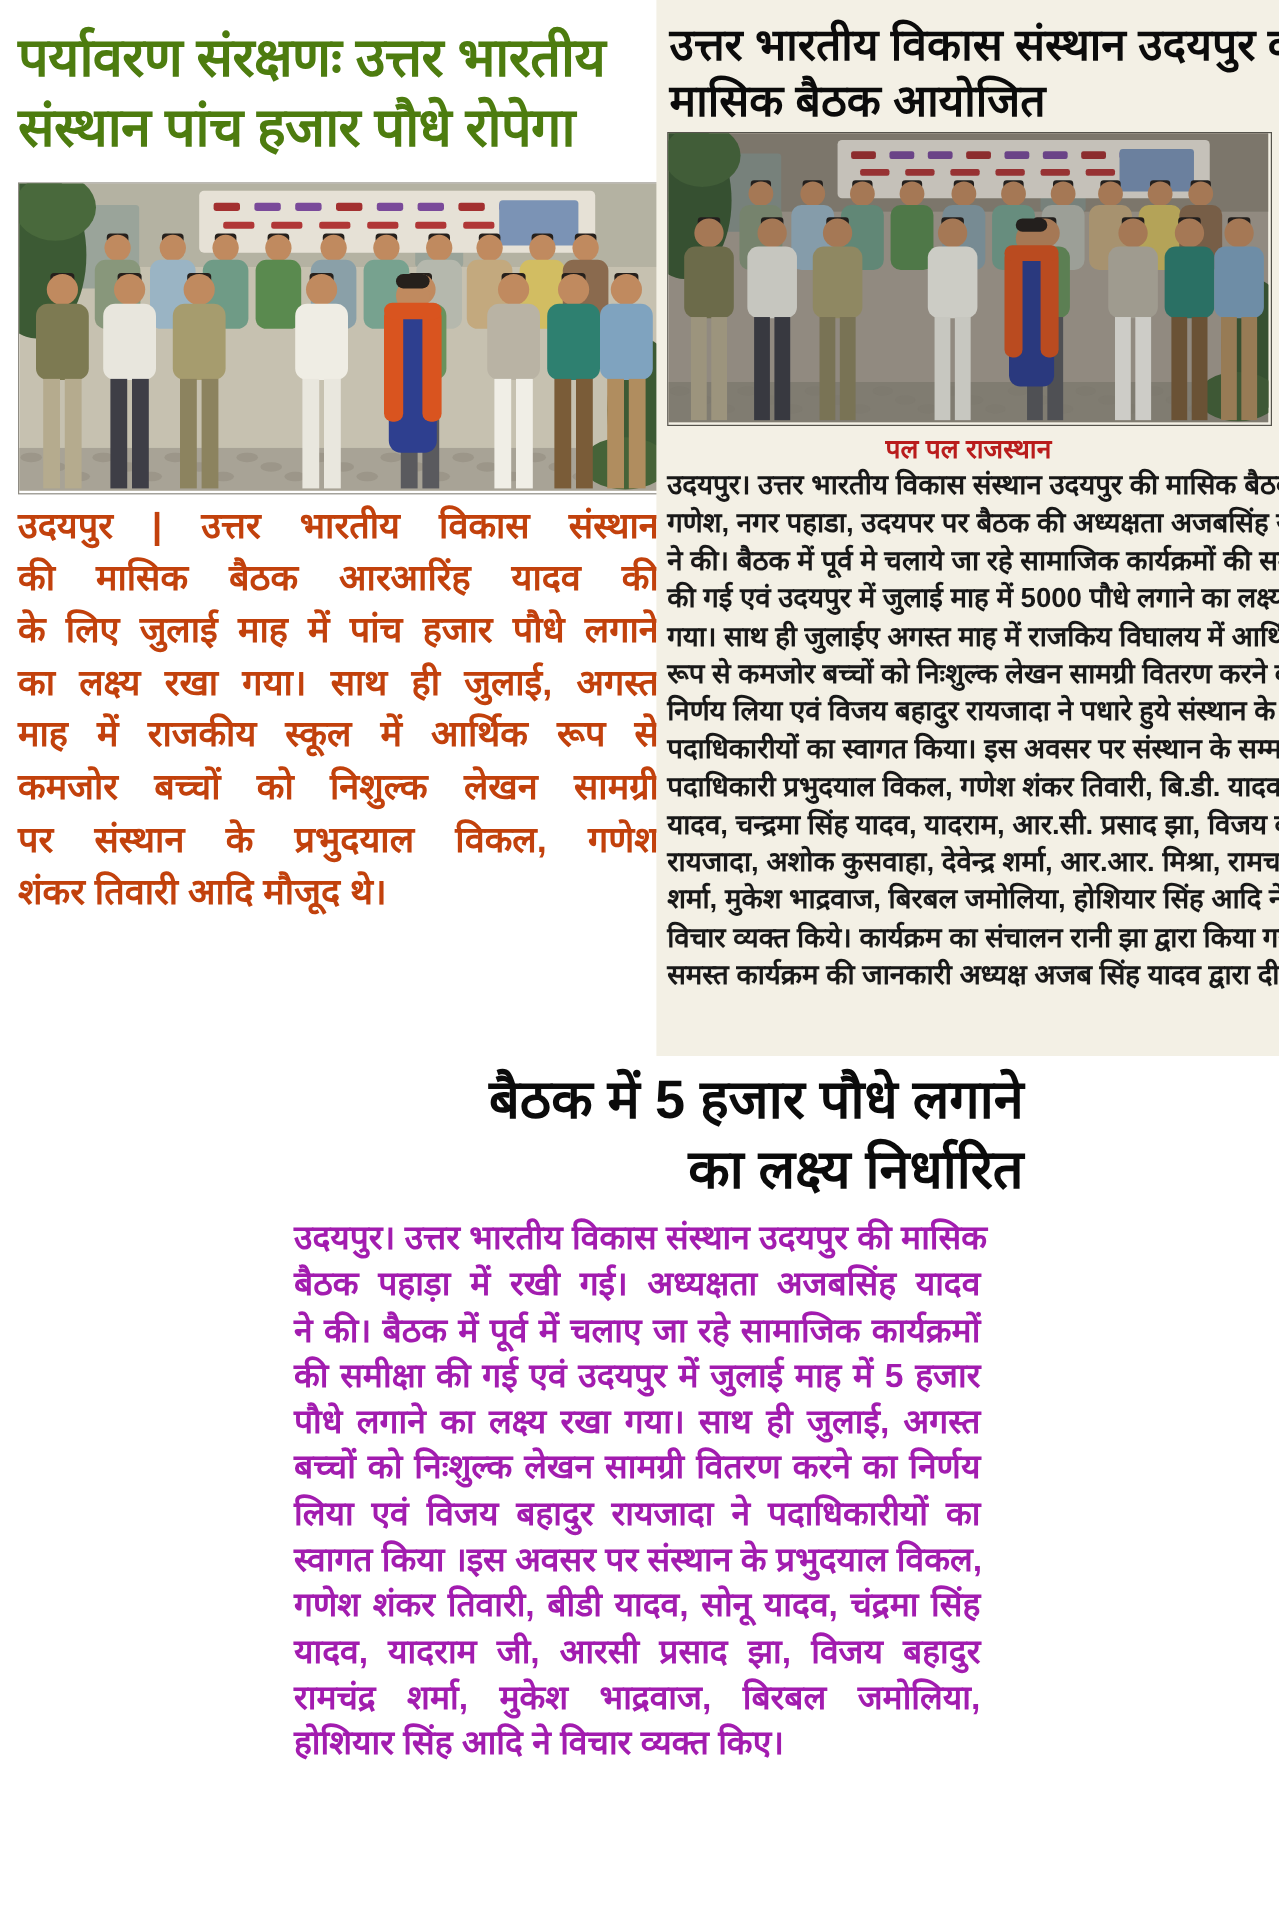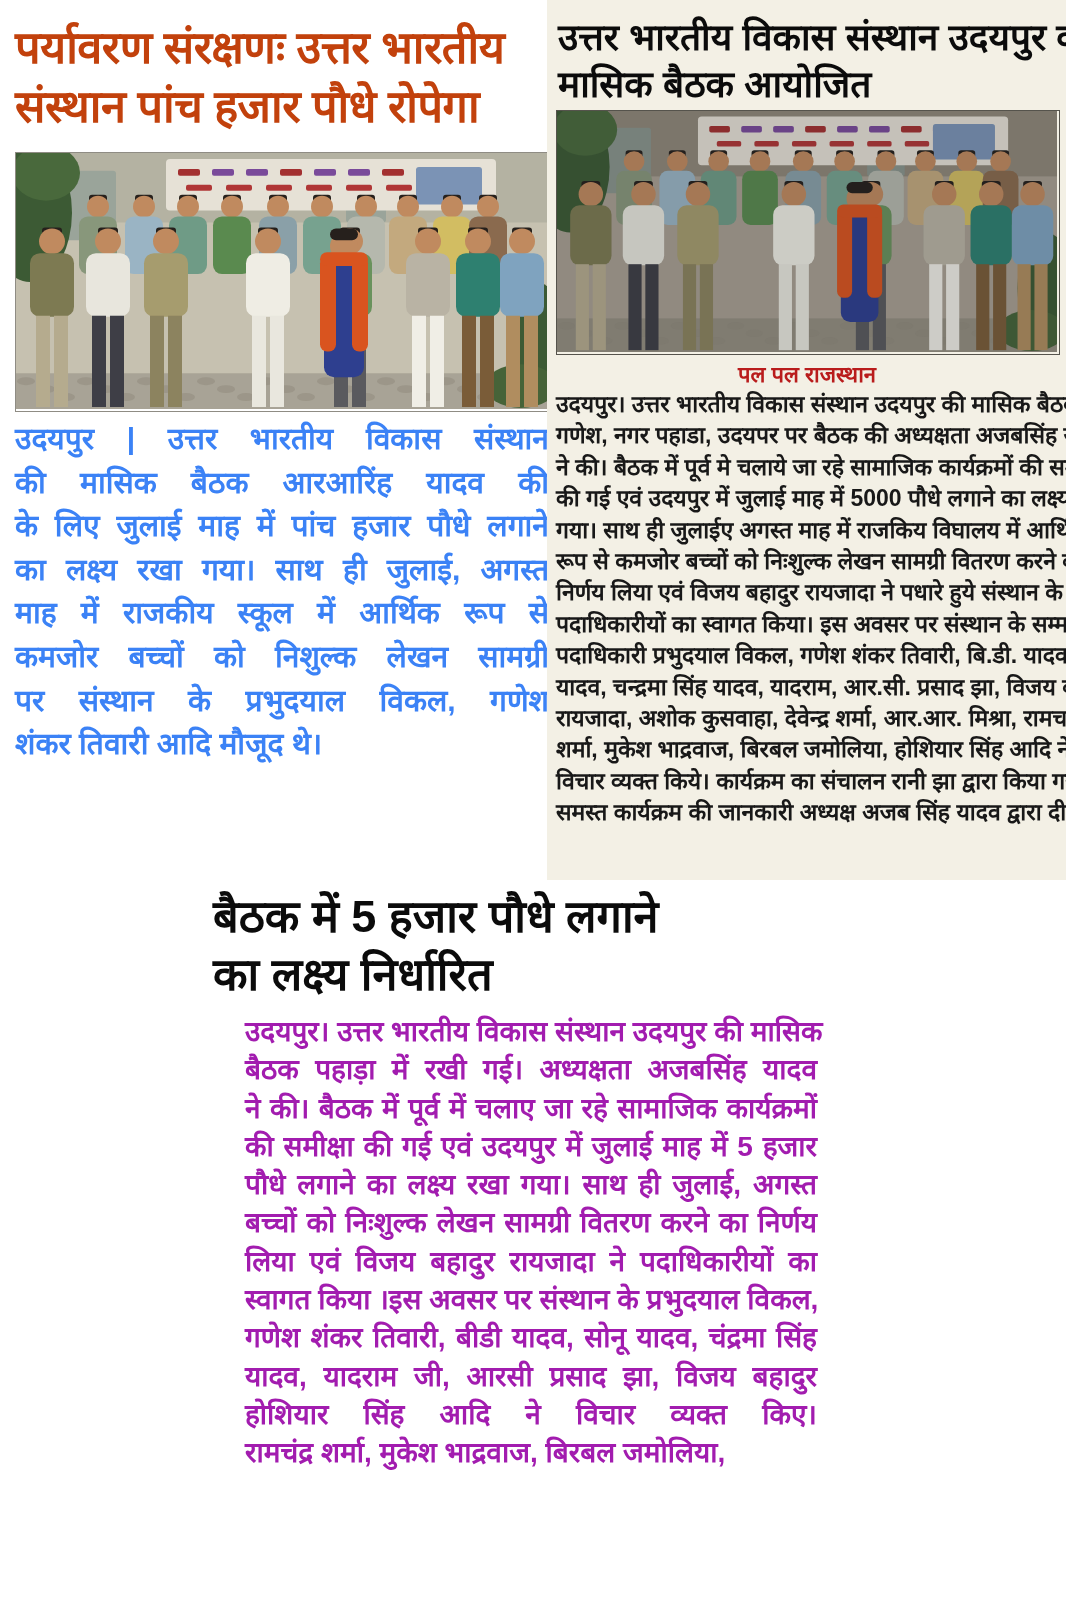--- a/index.html
+++ b/index.html
@@ -5,48 +5,48 @@
   html,body{margin:0;padding:0;}
   body{
     width:1066px;height:1600px;position:relative;background:#ffffff;
     font-family:"Liberation Sans",sans-serif;color:#161616;
     -webkit-font-smoothing:antialiased;overflow:hidden;
   }
   .abs{position:absolute;}
   
   #left-headline{
     left:15px;top:18px;width:536px;
-    font-size:45px;font-weight:800;line-height:59px;color:#c2410c;
+    font-size:45px;font-weight:800;line-height:59px;color:#4d7c0f;
     letter-spacing:-0.5px;
   }
   #left-photo{left:15px;top:152px;width:534px;height:258px;border:1px solid #8f8c84;}
   #left-photo svg{display:block;}
   #left-body{
     left:15px;top:417px;width:534px;
-    font-size:30px;font-weight:700;line-height:43.6px;color:#3b82f6;
+    font-size:30px;font-weight:700;line-height:43.6px;color:#c2410c;
   }
   
   #right-panel{left:547px;top:0;width:519px;height:880px;background:#f3f0e5;}
   #right-headline{
     left:558px;top:14px;width:498px;
     font-size:37px;font-weight:800;line-height:47px;color:#0b0b0b;
   }
   #right-photo{left:556px;top:110px;width:502px;height:243px;border:1px solid #55534c;}
   #right-photo svg{display:block;}
   #right-caption{
     left:556px;top:358px;width:502px;text-align:center;
     font-size:22px;font-weight:800;color:#b91c1c;
   }
   #right-body{
     left:556px;top:389px;width:503px;
     font-size:23px;font-weight:600;line-height:31.4px;color:#181818;
   }
   
   #bottom-headline{
-    left:213px;top:888px;width:640px;text-align:left;
+    left:213px;top:888px;width:640px;text-align:right;
     font-size:45px;font-weight:800;line-height:58px;color:#0b0b0b;
   }
   #bottom-body{
     left:245px;top:1013px;width:572px;
     font-size:28px;font-weight:600;line-height:38.3px;color:#a21caf;
   }
   
   .jline{text-align:justify;text-align-last:justify;white-space:nowrap;}
   .jbody .jline:last-child{text-align-last:left;}
   .hline{white-space:nowrap;}
@@ -374,15 +374,15 @@
     <div class="jline">उदयपुर। उत्तर भारतीय विकास संस्थान उदयपुर की मासिक</div>
     <div class="jline">बैठक पहाड़ा में रखी गई। अध्यक्षता अजबसिंह यादव</div>
     <div class="jline">ने की। बैठक में पूर्व में चलाए जा रहे सामाजिक कार्यक्रमों</div>
     <div class="jline">की समीक्षा की गई एवं उदयपुर में जुलाई माह में 5 हजार</div>
     <div class="jline">पौधे लगाने का लक्ष्य रखा गया। साथ ही जुलाई, अगस्त</div>
     <div class="jline">बच्चों को निःशुल्क लेखन सामग्री वितरण करने का निर्णय</div>
     <div class="jline">लिया एवं विजय बहादुर रायजादा ने पदाधिकारीयों का</div>
     <div class="jline">स्वागत किया ।इस अवसर पर संस्थान के प्रभुदयाल विकल,</div>
     <div class="jline">गणेश शंकर तिवारी, बीडी यादव, सोनू यादव, चंद्रमा सिंह</div>
     <div class="jline">यादव, यादराम जी, आरसी प्रसाद झा, विजय बहादुर</div>
+    <div class="jline">रामचंद्र शर्मा, मुकेश भाद्रवाज, बिरबल जमोलिया,</div>
     <div class="jline">होशियार सिंह आदि ने विचार व्यक्त किए।</div>
-    <div class="jline">रामचंद्र शर्मा, मुकेश भाद्रवाज, बिरबल जमोलिया,</div>
   </div>
 
 </body></html>

